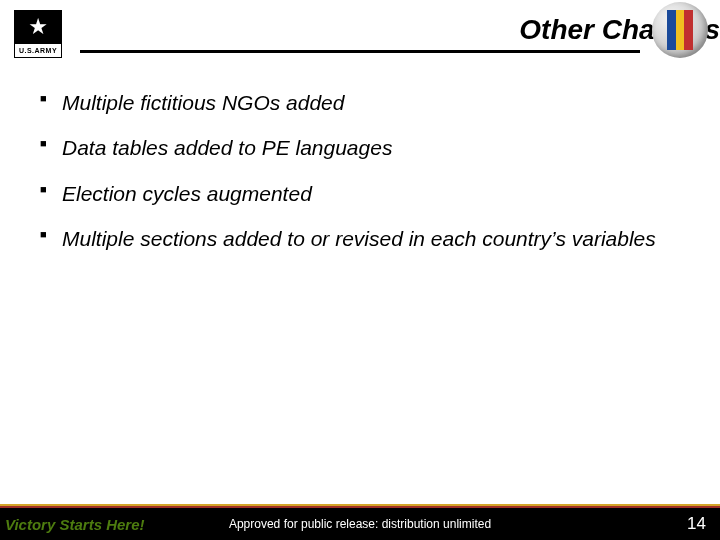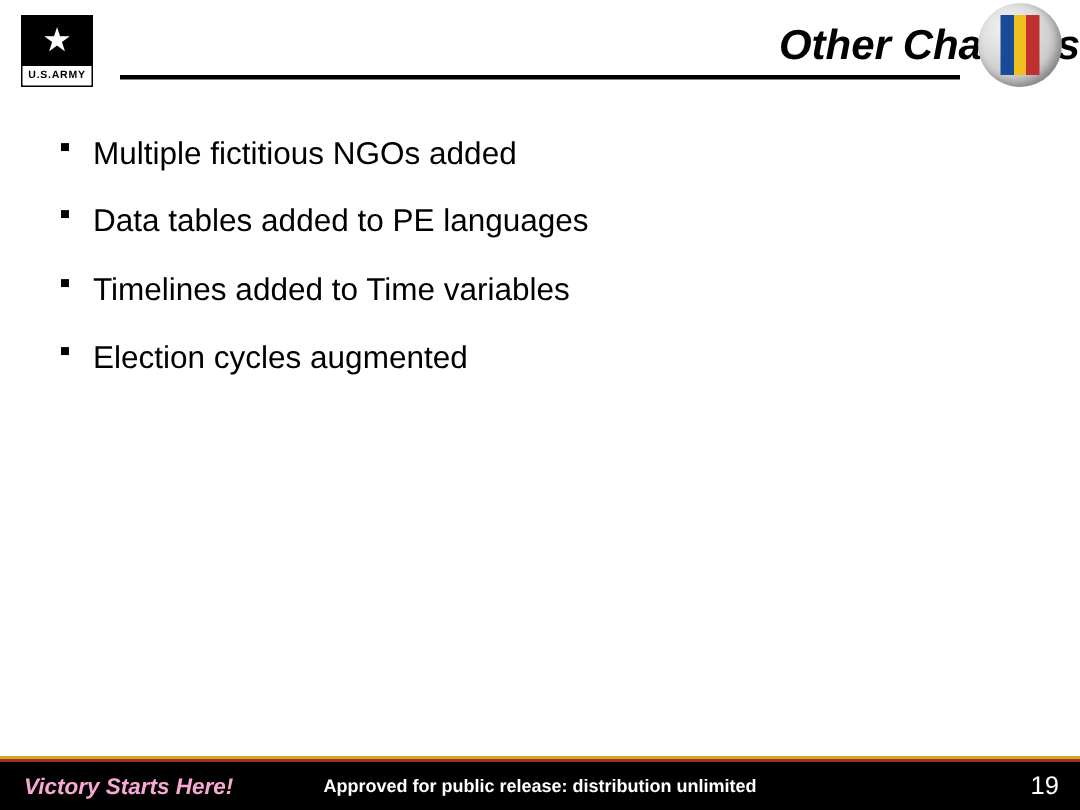--- a/index.html
+++ b/index.html
@@ -11,30 +11,30 @@
   .army-logo .star { color: #fff; font-size: 22px; line-height: 1; }
   .army-logo .us-box { width: 48px; height: 14px; background: #fff; border: 1px solid #000; border-top: none; display: flex; align-items: center; justify-content: center; font-size: 7px; font-weight: bold; letter-spacing: 0.5px; }
   .title { position: absolute; left: 0; right: 0; top: 14px; text-align: right; font-size: 28px; font-weight: bold; font-style: italic; color: #000; }
   .title-underline { position: absolute; left: 80px; right: 80px; top: 50px; height: 3px; background: #000; }
   .badge { position: absolute; right: 12px; top: 2px; width: 56px; height: 56px; border-radius: 50%; background: radial-gradient(circle at 35% 30%, #f5f5f5, #b0b0b0); box-shadow: inset -3px -3px 6px rgba(0,0,0,0.3); display: flex; align-items: center; justify-content: center; overflow: hidden; }
   .badge-stripes { width: 26px; height: 40px; display: flex; }
   .badge-stripes div { flex: 1; }
   .bs-blue { background: #1a4a9a; }
   .bs-yellow { background: #f0c020; }
   .bs-red { background: #c03030; }
-  .content { position: absolute; left: 40px; right: 40px; top: 90px; bottom: 70px; }
+  .content { position: absolute; left: 40px; right: 40px; top: 90px; bottom: 70px; font-style: italic; }
   ul.bullets { list-style: none; }
   ul.bullets li { position: relative; padding-left: 22px; font-size: 21px; color: #000; line-height: 1.25; margin-bottom: 19px; }
   ul.bullets li::before { content: "■"; position: absolute; left: 0; top: 2px; font-size: 11px; color: #000; }
   .footer { position: absolute; left: 0; right: 0; bottom: 0; height: 36px; }
   .footer-line-yellow { position: absolute; left: 0; right: 0; top: 0; height: 2px; background: #d4a528; }
   .footer-line-red { position: absolute; left: 0; right: 0; top: 2px; height: 2px; background: #a03028; }
   .footer-bar { position: absolute; left: 0; right: 0; top: 4px; bottom: 0; background: #000; display: flex; align-items: center; }
-  .footer-left { color: #f9a8d4; font-weight: bold; font-style: italic; font-size: 15px; margin-left: 16px; }
-  .footer-center { position: absolute; left: 0; right: 0; text-align: center; color: #fff; font-weight: bold; font-size: 12px; }
+  .footer-left { color: #4d7c0f; font-weight: bold; font-style: italic; font-size: 15px; margin-left: 5px; }
+  .footer-center { position: absolute; left: 0; right: 0; text-align: center; color: #fff; font-weight: normal; font-size: 12px; }
   .footer-right { position: absolute; right: 14px; color: #fff; font-size: 17px; }
 </style>
 </head>
 <body>
 
 <div class="slide">
 
   <div class="header">
     <div class="army-logo">
       <div class="star-box">
@@ -50,28 +50,28 @@
           <div class="bs-yellow"></div>
           <div class="bs-red"></div>
       </div>
     </div>
   </div>
 
   <div class="content">
     <ul class="bullets">
       <li>Multiple fictitious NGOs added</li>
       <li>Data tables added to PE languages</li>
-      <li>Timelines added to Time variables</li>
       <li>Election cycles augmented</li>
+      <li>Multiple sections added to or revised in each country’s variables</li>
     </ul>
   </div>
 
   <div class="footer">
     <div class="footer-line-yellow"></div>
     <div class="footer-line-red"></div>
     <div class="footer-bar">
       <span class="footer-left">Victory Starts Here!</span>
       <span class="footer-center">Approved for public release: distribution unlimited</span>
-      <span class="footer-right">19</span>
+      <span class="footer-right">14</span>
     </div>
   </div>
 
 </div>
 
 </body></html>

